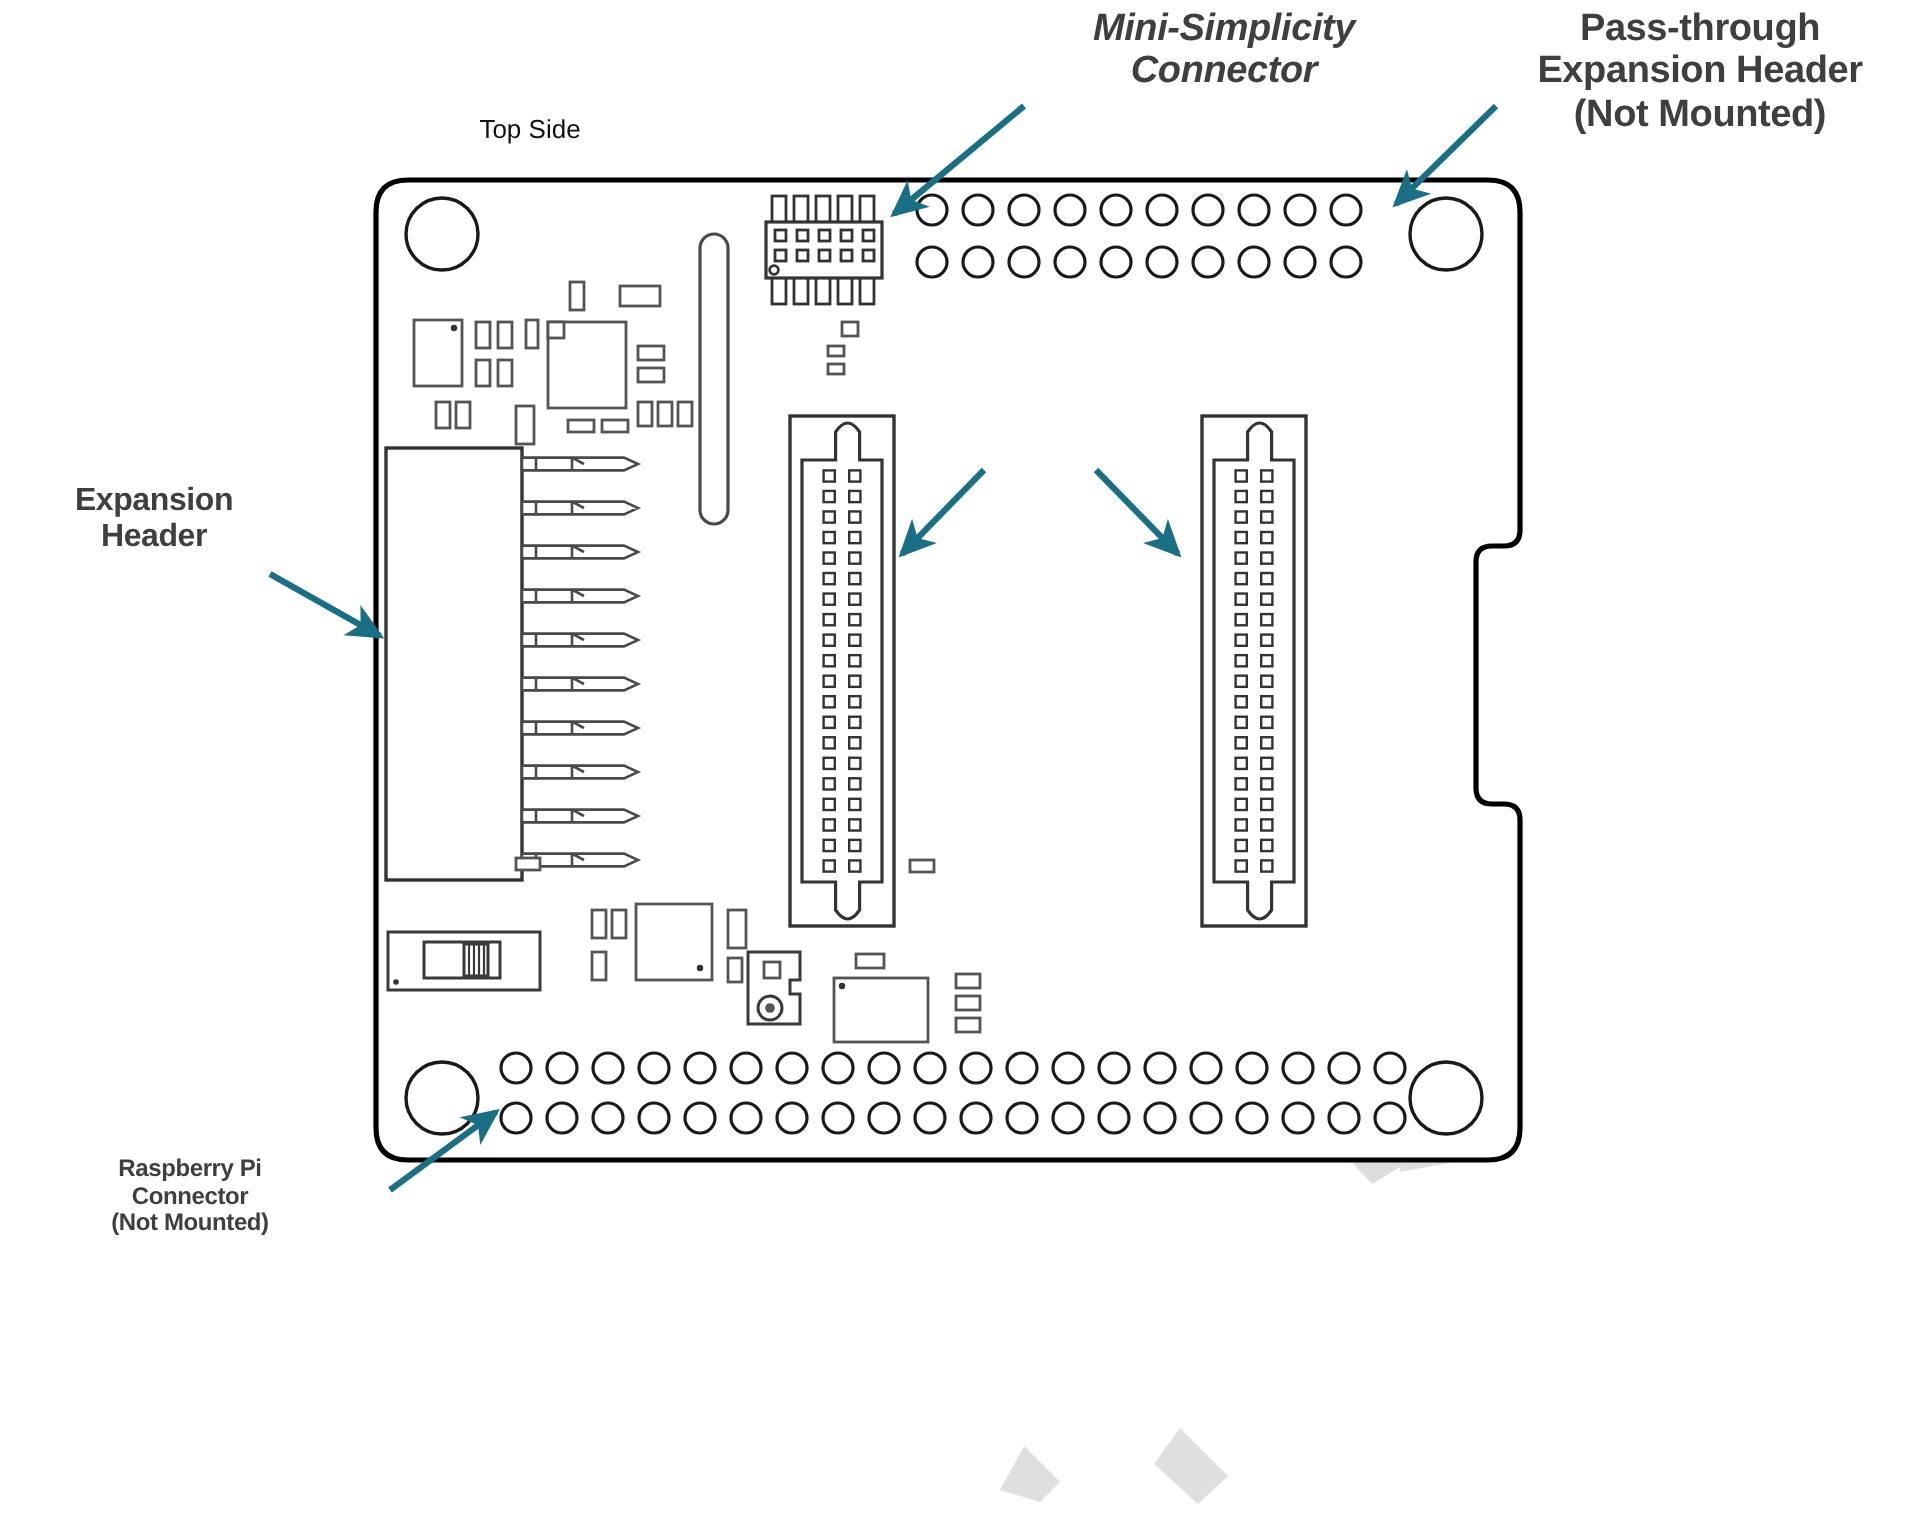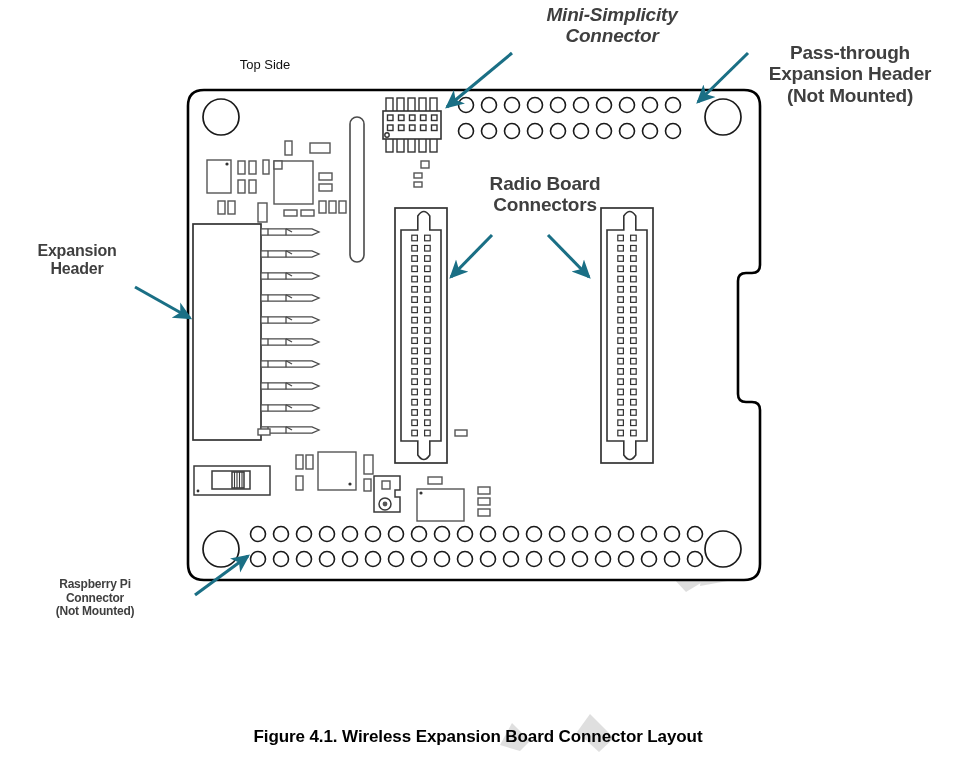--- a/index.html
+++ b/index.html
@@ -400,29 +400,26 @@
       <line x1="135" y1="287" x2="190" y2="318" marker-end="url(#arrowhead)"></line>
       <line x1="195" y1="595" x2="248" y2="556" marker-end="url(#arrowhead)"></line>
     </g>
   </svg>
 
   <div class="lbl-plain" style="left:200px; top:58px; width:130px; font-size:13px;">Top Side</div>
 
   <div class="lbl" style="left:512px; top:4px; width:200px; font-size:19px;font-style:italic;">Mini-Simplicity
 Connector</div>
 
-  <div class="lbl" style="left:745px; top:4px; width:210px; font-size:19px;margin-top:38px;">Pass-through
+  <div class="lbl" style="left:745px; top:4px; width:210px; font-size:19px;">Pass-through
 Expansion Header
 (Not Mounted)</div>
 
-  <div class="lbl" style="left:450px; top:173px; width:190px; font-size:19px;">Radio Board
-Connectors</div>
 
   <div class="lbl" style="left:2px; top:242px; width:150px; font-size:16px;">Expansion
 Header</div>
 
   <div class="lbl" style="left:5px; top:578px; width:180px; font-size:12px;">Raspberry Pi
 Connector
 (Not Mounted)</div>
 
-  <div class="caption" style="left:178px; top:727px; width:600px;">Figure 4.1.  Wireless Expansion Board Connector Layout</div>
 
 </div>
 
 </body></html>

